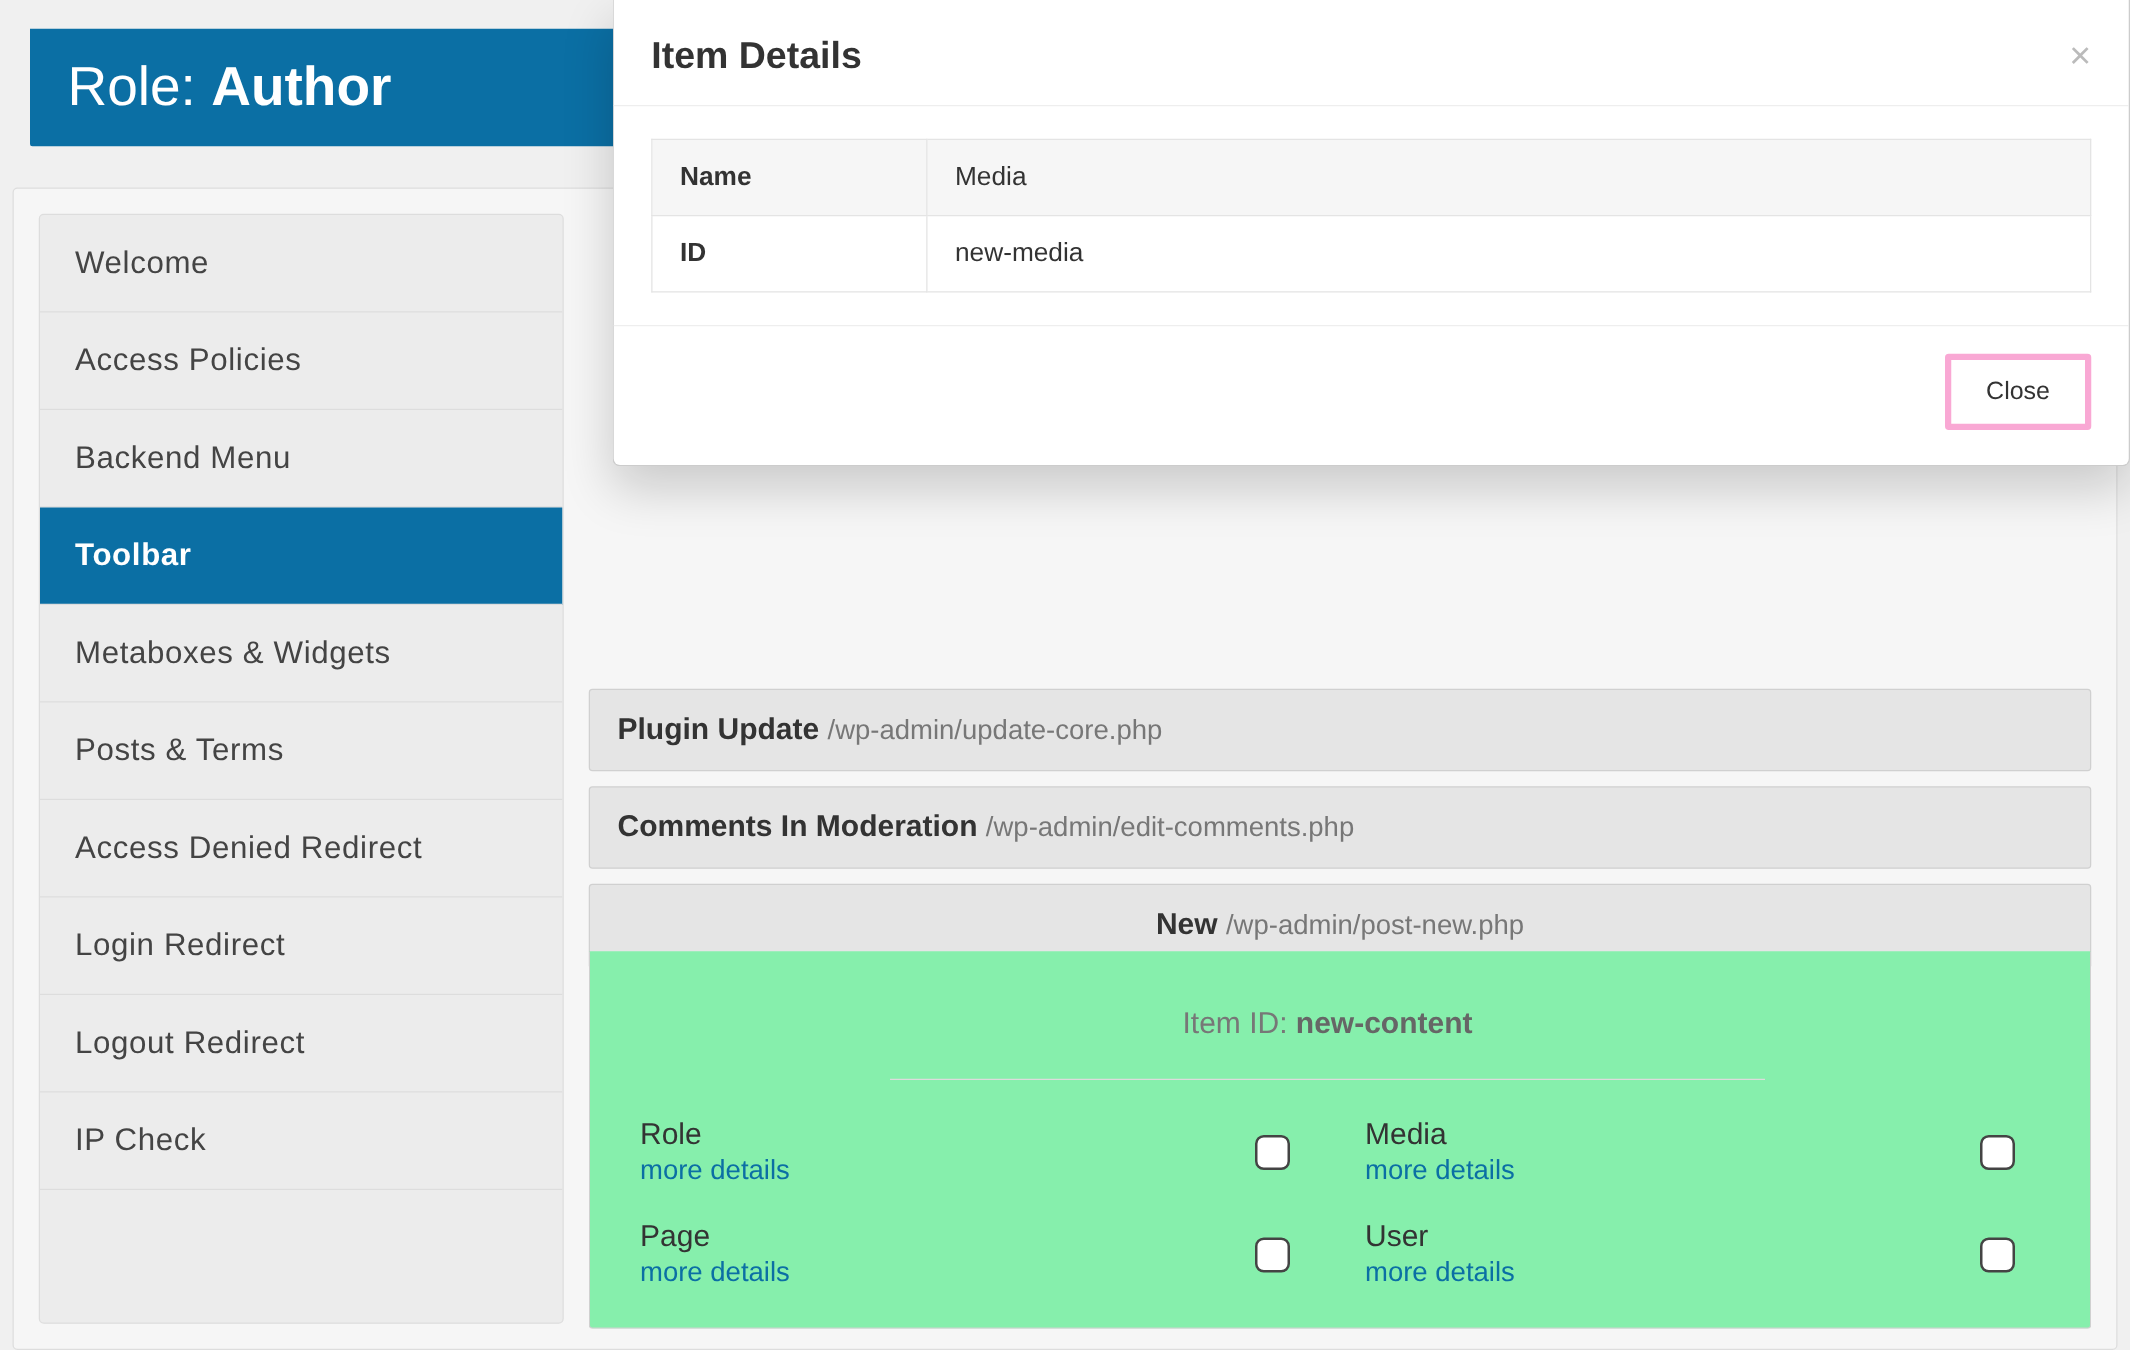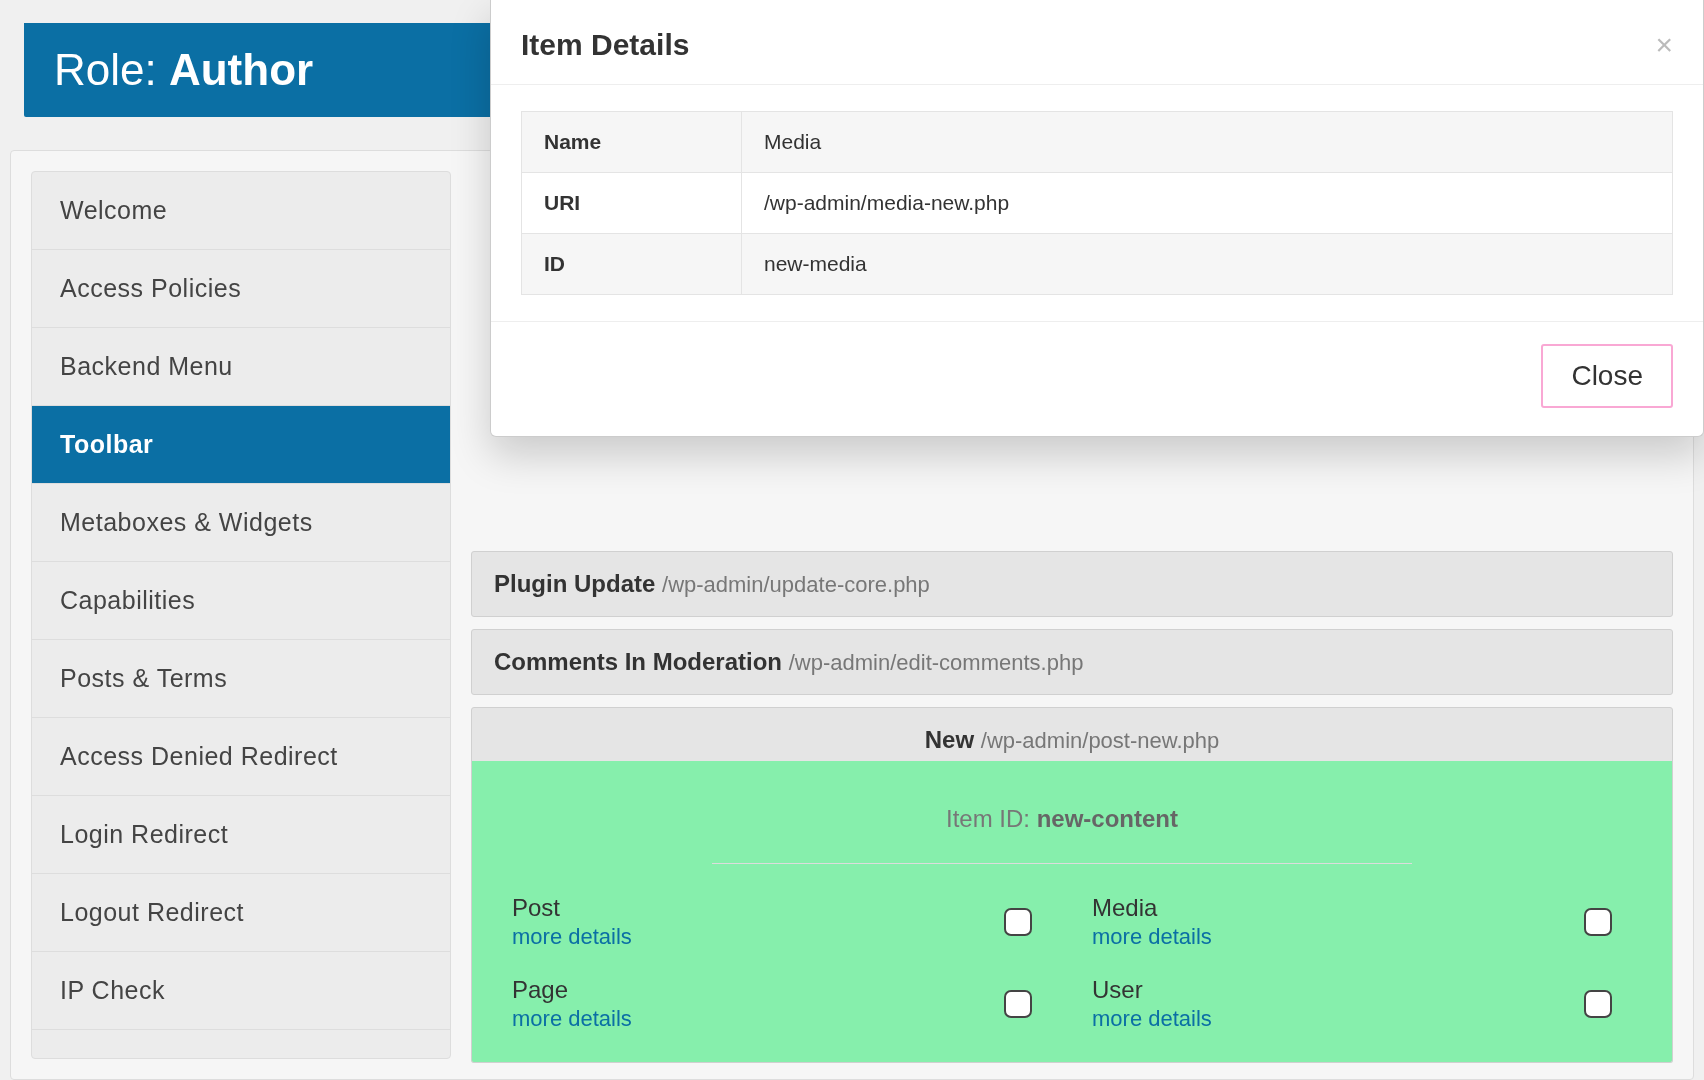--- a/index.html
+++ b/index.html
@@ -154,44 +154,43 @@
   table.details tr:nth-child(odd) th { background:#f6f6f6; }
   table.details tr:nth-child(even) td,
   table.details tr:nth-child(even) th { background:#fff; }
   .modal-footer {
     display:flex;
     justify-content:flex-end;
     padding: 22px 30px 28px 30px;
     border-top:1px solid #eee;
   }
   .btn-close {
-    border:2px solid #f9a8d4;
+    border:5px solid #f9a8d4;
     background:#fff;
     padding:14px 28px;
-    font-size:28px;
+    font-size:20px;
     cursor:pointer;
     border-radius:3px;
     color:#333;
   }
 </style>
 </head>
 <body>
 
 <div class="header-bar">
   <span>Role: </span><b>Author</b>
 </div>
 
 <div class="layout">
   <div class="sidebar">
     <div class="sidebar-item">Welcome</div>
     <div class="sidebar-item">Access Policies</div>
     <div class="sidebar-item">Backend Menu</div>
     <div class="sidebar-item active">Toolbar</div>
     <div class="sidebar-item">Metaboxes &amp; Widgets</div>
-    <div class="sidebar-item">Capabilities</div>
     <div class="sidebar-item">Posts &amp; Terms</div>
     <div class="sidebar-item">Access Denied Redirect</div>
     <div class="sidebar-item">Login Redirect</div>
     <div class="sidebar-item">Logout Redirect</div>
     <div class="sidebar-item">IP Check</div>
   </div>
 
   <div class="main">
     <div style="height:380px;"></div>
     <div class="row-item">
@@ -206,21 +205,21 @@
       <span class="title">New</span>
       <span class="path">/wp-admin/post-new.php</span>
     </div>
     <div class="sub-panel">
       <div class="item-id-line">
         <span>Item ID: </span><b>new-content</b>
       </div>
       <div class="grid2">
         <div class="grid-cell">
           <div class="left">
-            <div class="name">Post</div>
+            <div class="name">Role</div>
             <a href="#">more details</a>
           </div>
           <div class="chk"></div>
         </div>
         <div class="grid-cell">
           <div class="left">
             <div class="name">Media</div>
             <a href="#">more details</a>
           </div>
           <div class="chk"></div>
@@ -250,24 +249,20 @@
     <div class="close-x">×</div>
   </div>
   <div class="modal-body">
     <table class="details">
       <tbody>
           <tr>
         <th>Name</th>
         <td>Media</td>
       </tr>
       <tr>
-        <th>URI</th>
-        <td>/wp-admin/media-new.php</td>
-      </tr>
-      <tr>
         <th>ID</th>
         <td>new-media</td>
       </tr>
     </tbody>
       </table>
   </div>
   <div class="modal-footer">
     <button class="btn-close">Close</button>
   </div>
 </div>

